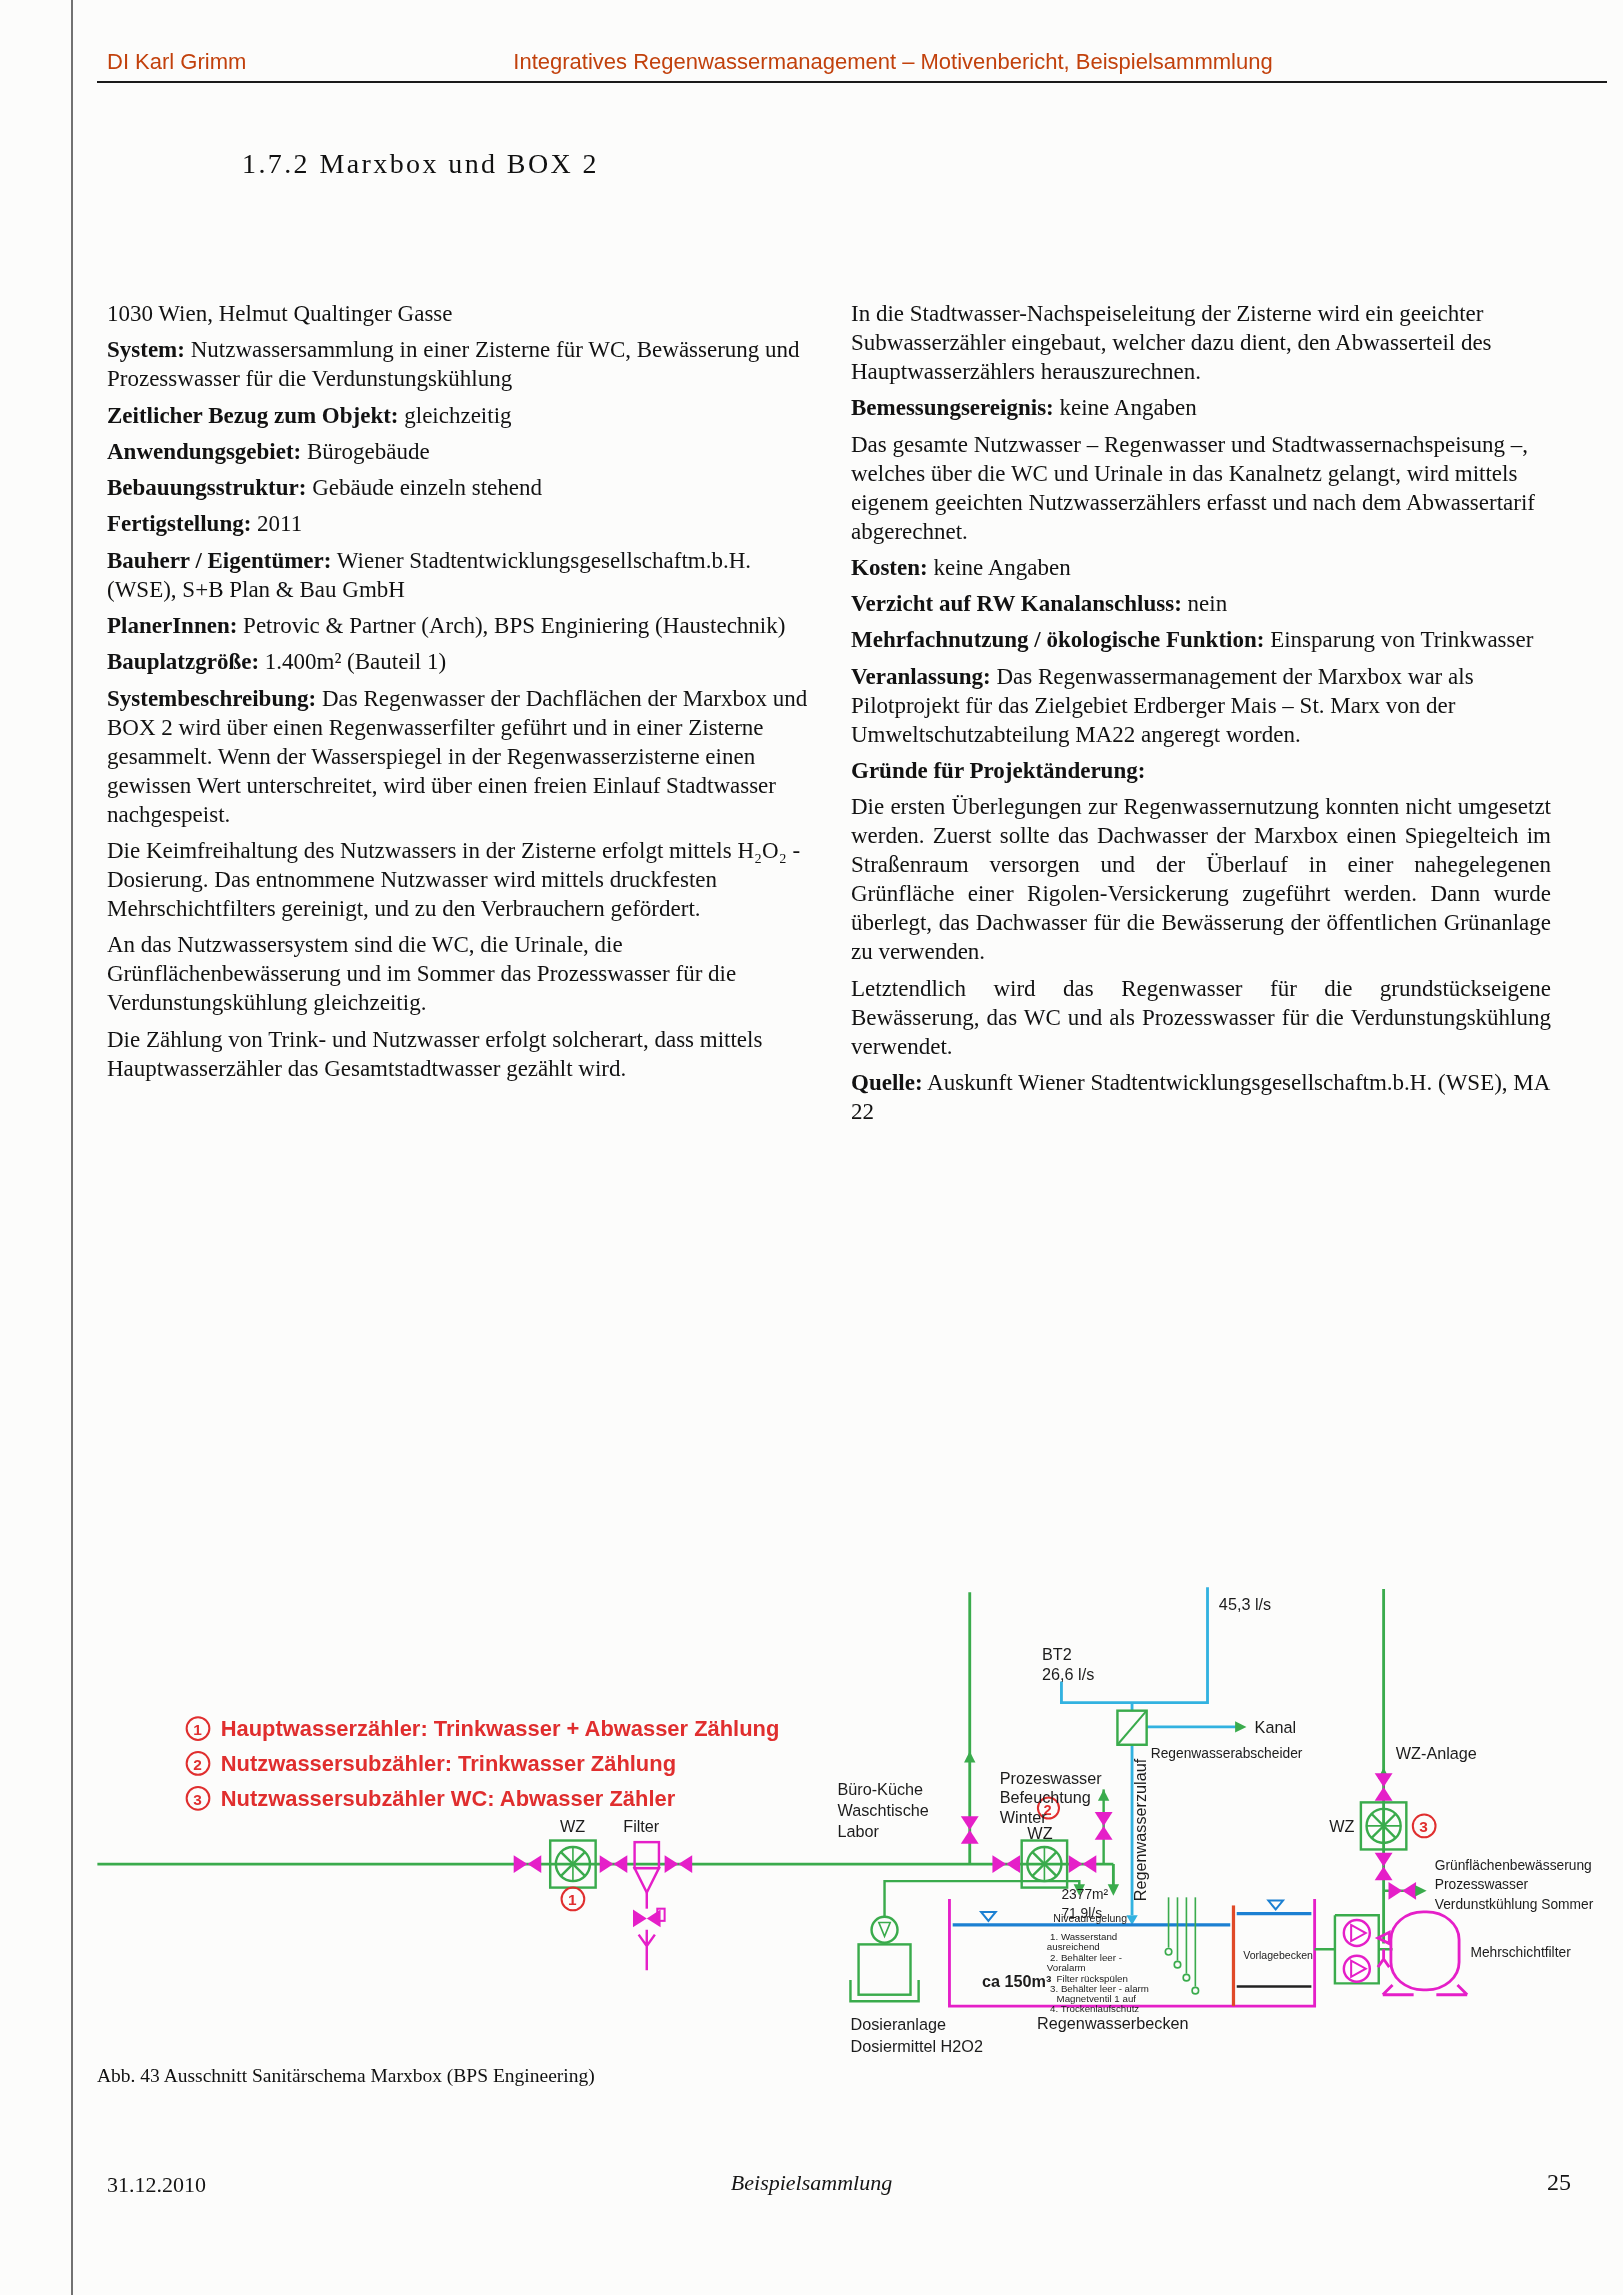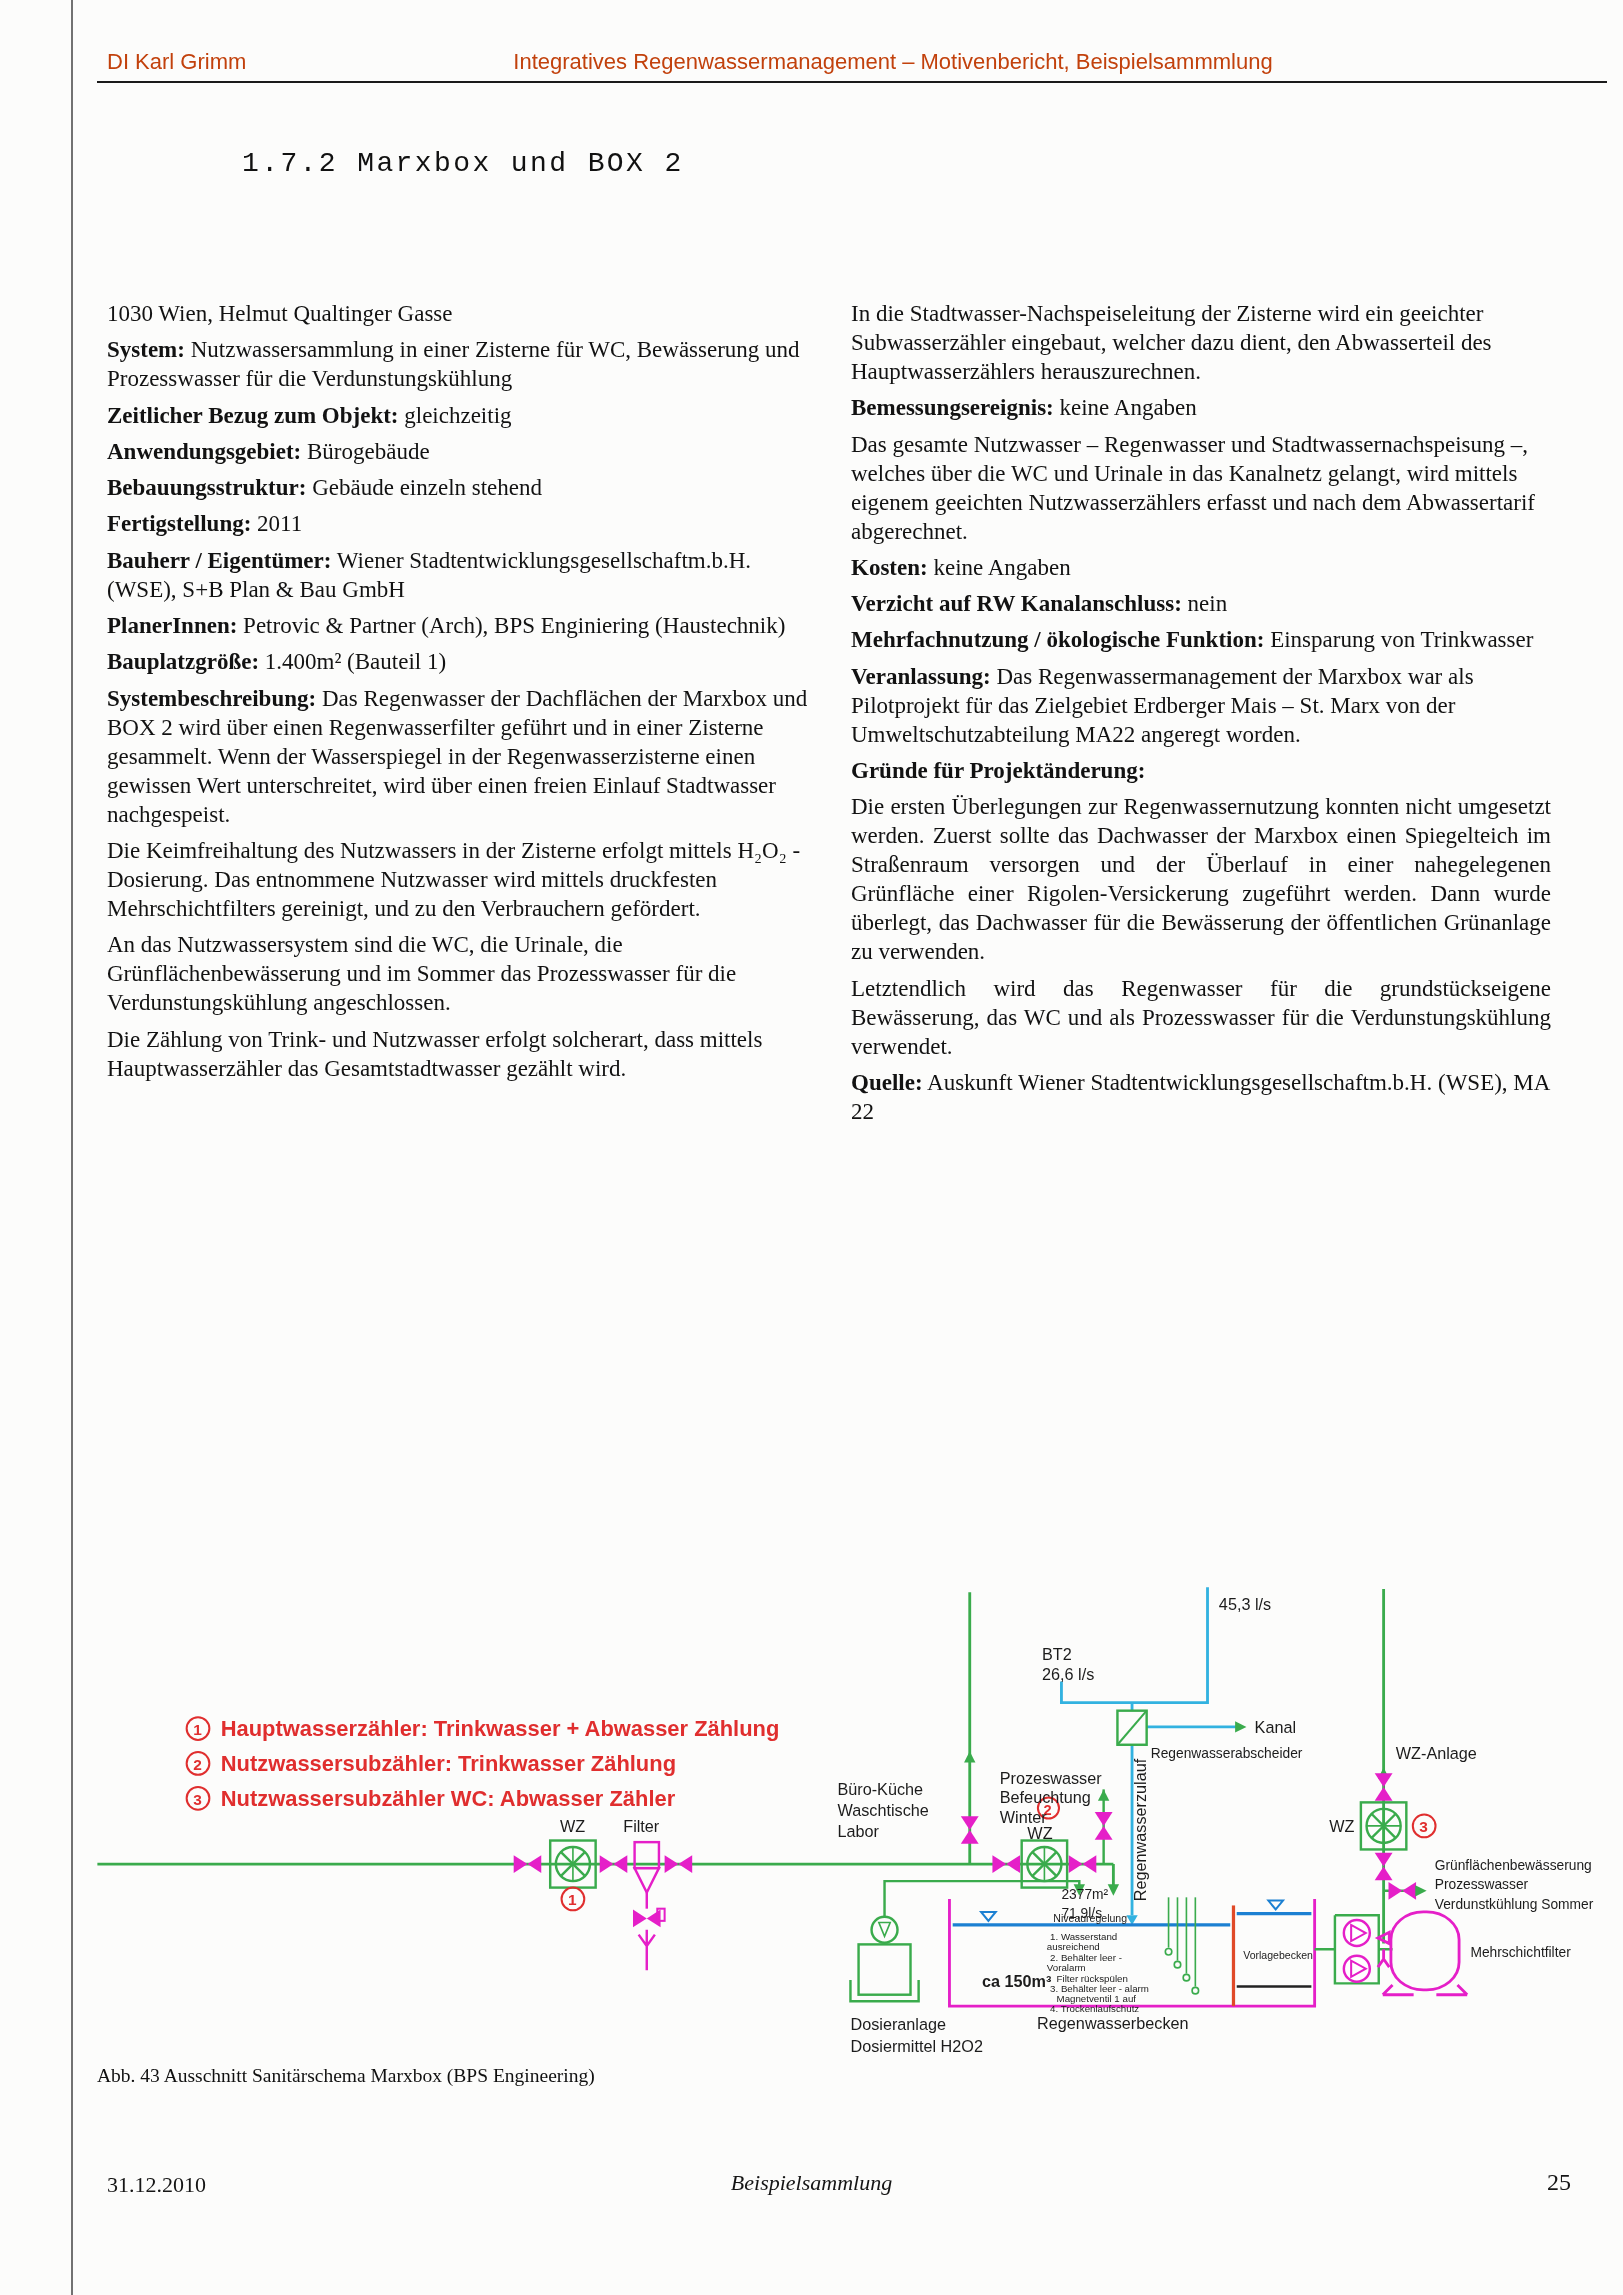--- a/index.html
+++ b/index.html
@@ -5,21 +5,21 @@
   html,body{margin:0;padding:0;}
   body{width:1623px;height:2295px;position:relative;background:#fcfcfb;
        font-family:"Liberation Serif", serif;color:#151515;overflow:hidden;}
   .abs{position:absolute;}
   
   .scan-edge{left:71px;top:0;width:2.4px;height:2295px;background:#444;opacity:.75;}
   
   .hdr{font-family:"Liberation Sans", sans-serif;font-size:22px;color:#c2410c;}
   .rule{left:97px;top:81px;width:1510px;height:1.6px;background:#1a1a1a;}
   
-  .h172{left:242px;top:148px;font-family:Liberation Mono, monospace;
+  .h172{left:242px;top:148px;font-family:Liberation Serif, serif;
         font-size:28px;letter-spacing:2.4px;font-weight:500;color:#111;}
   
   .col{font-size:23px;line-height:29px;color:#121212;}
   .col p{margin:0 0 7.3px 0;}
   .col .bl{font-weight:bold;}
   .col p.j{text-align:justify;}
   .lcol{left:107px;top:299px;width:713px;}
   .rcol{left:851px;top:299px;width:700px;}
   
   .caption{left:97px;top:2065px;font-size:19.5px;color:#101010;}
@@ -50,21 +50,21 @@
   <p><span class="bl">System:</span> <span>Nutzwassersammlung in einer Zisterne für WC, Bewässerung und Prozesswasser für die Verdunstungskühlung</span></p>
   <p><span class="bl">Zeitlicher Bezug zum Objekt:</span> <span>gleichzeitig</span></p>
   <p><span class="bl">Anwendungsgebiet:</span> <span>Bürogebäude</span></p>
   <p><span class="bl">Bebauungsstruktur:</span> <span>Gebäude einzeln stehend</span></p>
   <p><span class="bl">Fertigstellung:</span> <span>2011</span></p>
   <p><span class="bl">Bauherr / Eigentümer:</span> <span>Wiener Stadtentwicklungsgesellschaftm.b.H. (WSE), S+B Plan &amp; Bau GmbH</span></p>
   <p><span class="bl">PlanerInnen:</span> <span>Petrovic &amp; Partner (Arch), BPS Enginiering (Haustechnik)</span></p>
   <p><span class="bl">Bauplatzgröße:</span> <span>1.400m² (Bauteil 1)</span></p>
   <p><span class="bl">Systembeschreibung:</span> <span>Das Regenwasser der Dachflächen der Marxbox und BOX 2 wird über einen Regenwasserfilter geführt und in einer Zisterne gesammelt. Wenn der Wasserspiegel in der Regenwasserzisterne einen gewissen Wert unterschreitet, wird über einen freien Einlauf Stadtwasser nachgespeist.</span></p>
   <p><span class="bl"></span> <span>Die Keimfreihaltung des Nutzwassers in der Zisterne erfolgt mittels H₂O₂ -Dosierung. Das entnommene Nutzwasser wird mittels druckfesten Mehrschichtfilters gereinigt, und zu den Verbrauchern gefördert.</span></p>
-  <p><span class="bl"></span> <span>An das Nutzwassersystem sind die WC, die Urinale, die Grünflächenbewässerung und im Sommer das Prozesswasser für die Verdunstungskühlung angeschlossen.</span></p>
+  <p><span class="bl"></span> <span>An das Nutzwassersystem sind die WC, die Urinale, die Grünflächenbewässerung und im Sommer das Prozesswasser für die Verdunstungskühlung gleichzeitig.</span></p>
   <p><span class="bl"></span> <span>Die Zählung von Trink- und Nutzwasser erfolgt solcherart, dass mittels Hauptwasserzähler das Gesamtstadtwasser gezählt wird.</span></p>
 </div>
 
 <div class="abs col rcol">
   <p><span class="bl"></span> <span>In die Stadtwasser-Nachspeiseleitung der Zisterne wird ein geeichter Subwasserzähler eingebaut, welcher dazu dient, den Abwasserteil des Hauptwasserzählers herauszurechnen.</span></p>
   <p><span class="bl">Bemessungsereignis:</span> <span>keine Angaben</span></p>
   <p><span class="bl"></span> <span>Das gesamte Nutzwasser – Regenwasser und Stadtwassernachspeisung –, welches über die WC und Urinale in das Kanalnetz gelangt, wird mittels eigenem geeichten Nutzwasserzählers erfasst und nach dem Abwassertarif abgerechnet.</span></p>
   <p><span class="bl">Kosten:</span> <span>keine Angaben</span></p>
   <p><span class="bl">Verzicht auf RW Kanalanschluss:</span> <span>nein</span></p>
   <p><span class="bl">Mehrfachnutzung / ökologische Funktion:</span> <span>Einsparung von Trinkwasser</span></p>

